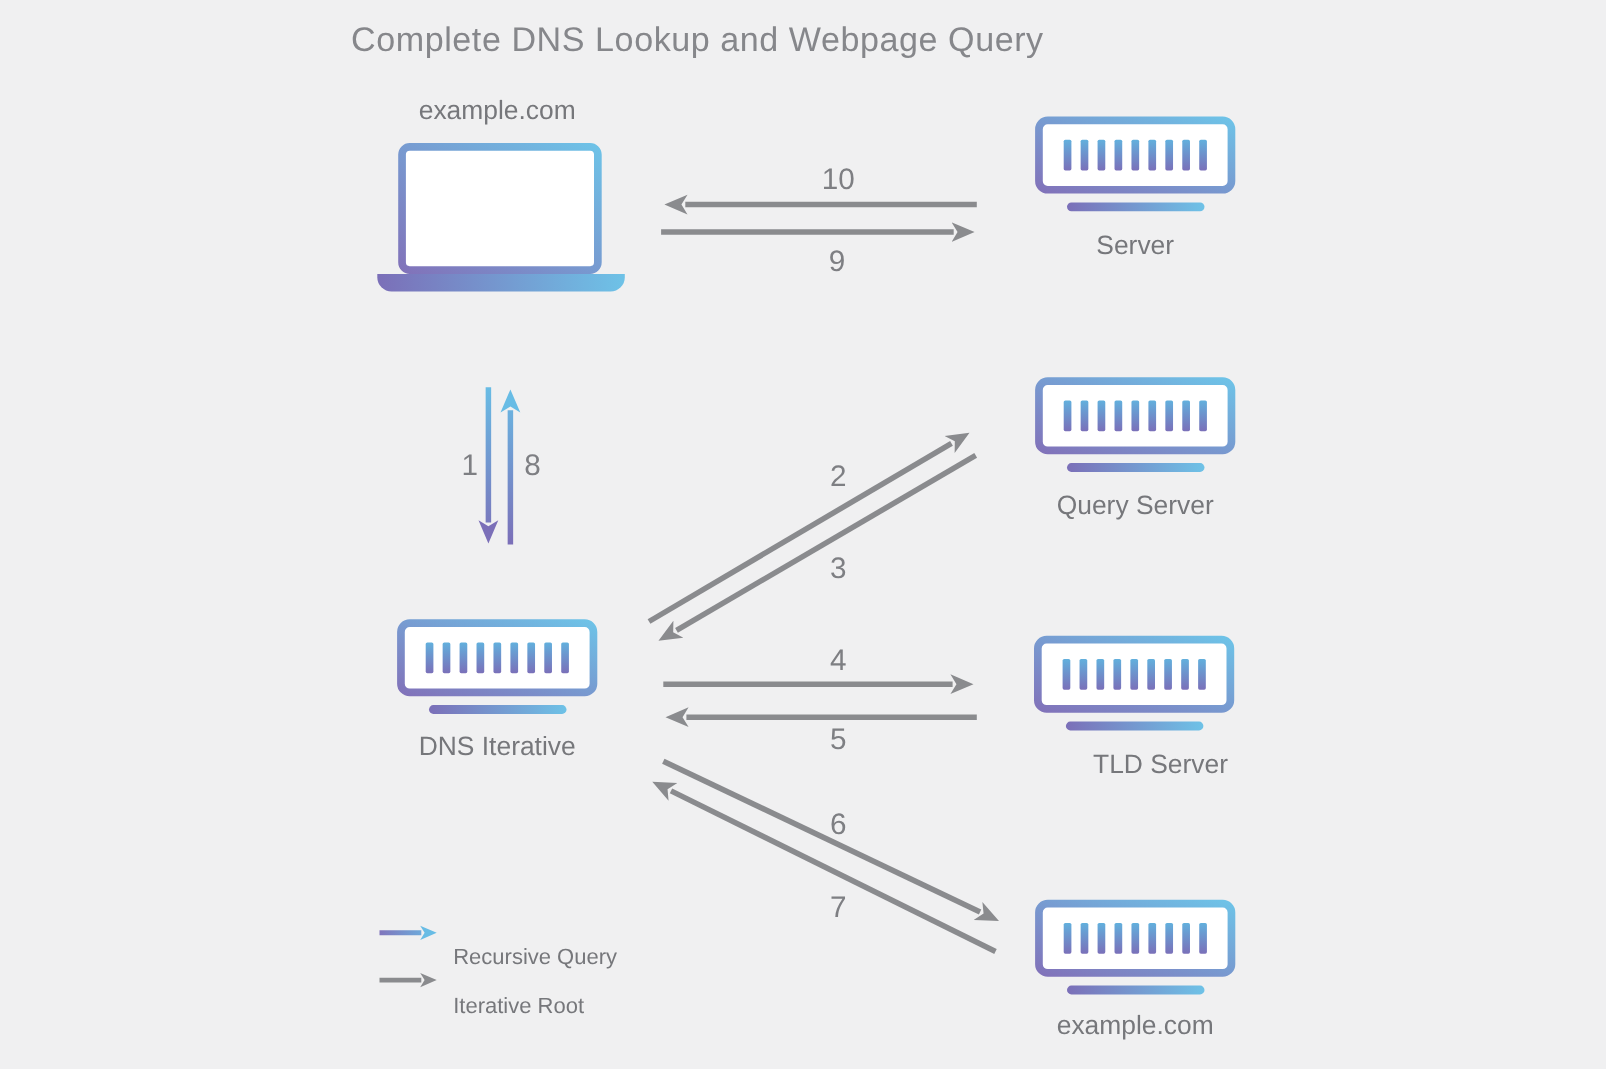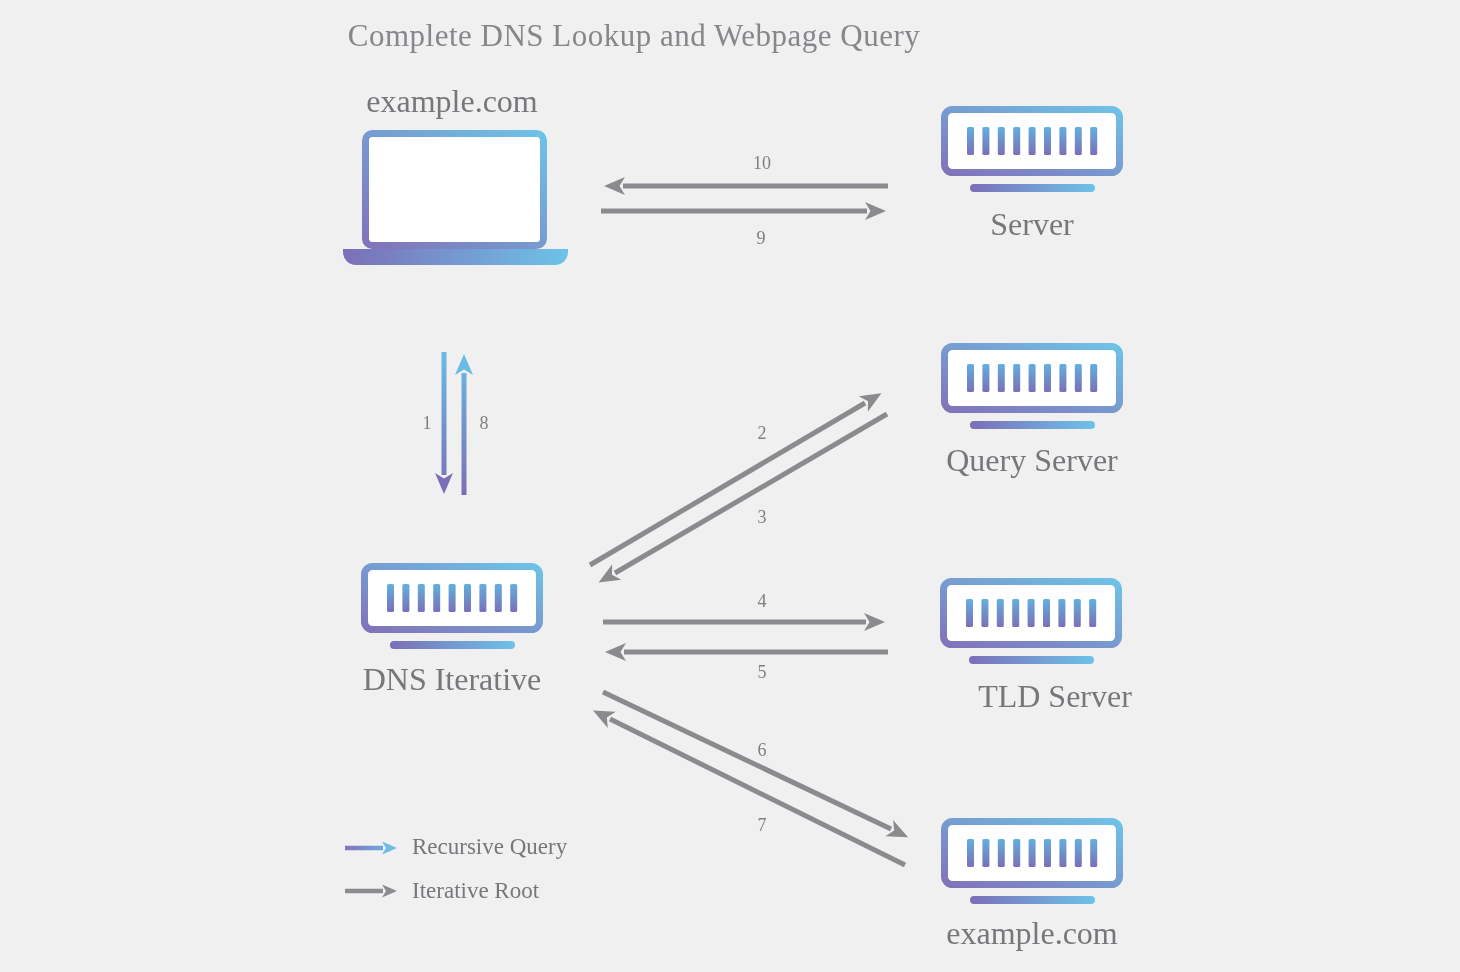--- a/index.html
+++ b/index.html
@@ -8,39 +8,39 @@
     --num:#7e7f83;
     --title:#86878b;
   }
   html,body{margin:0;padding:0;}
   body{background:var(--bg);}
   .stage{
     position:relative;
     width:1268px;height:972px;
     background:var(--bg);
     overflow:hidden;
-    font-family:Liberation Serif, serif;
+    font-family:Liberation Sans, sans-serif;
   }
   .stage svg.canvas{position:absolute;left:0;top:0;}
   .title{
     position:absolute;left:0;top:18px;width:100%;
     text-align:center;font-size:31px;color:var(--title);
     letter-spacing:0.5px;
   }
   .label{
     position:absolute;transform:translate(-50%,-50%);
-    font-size:32px;color:var(--text);white-space:nowrap;
+    font-size:24px;color:var(--text);white-space:nowrap;
   }
   .num{
     position:absolute;transform:translate(-50%,-50%);
-    font-size:18px;color:var(--num);white-space:nowrap;
+    font-size:27px;color:var(--num);white-space:nowrap;
   }
   .legend-label{
     position:absolute;transform:translateY(-50%);
-    font-size:23px;color:var(--text);white-space:nowrap;
+    font-size:20px;color:var(--text);white-space:nowrap;margin-top:24px;
   }
 </style>
 </head>
 <body>
 
 <div class="stage">
 
   <svg class="canvas" width="1460" height="972" viewBox="0 0 1460 972">
     <defs>
       <linearGradient id="gBorder" x1="0" y1="1" x2="1" y2="0">

